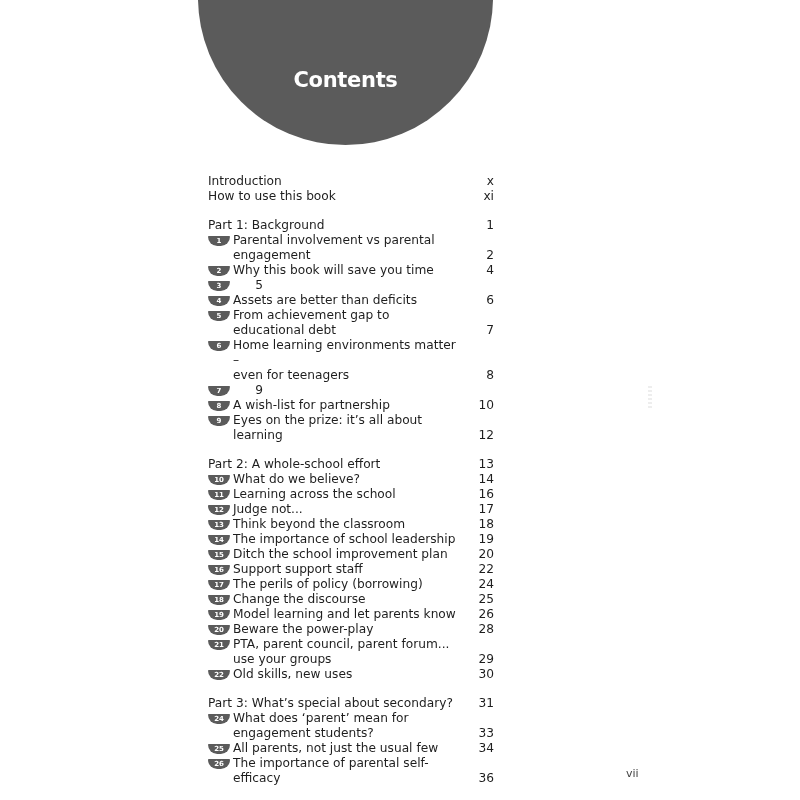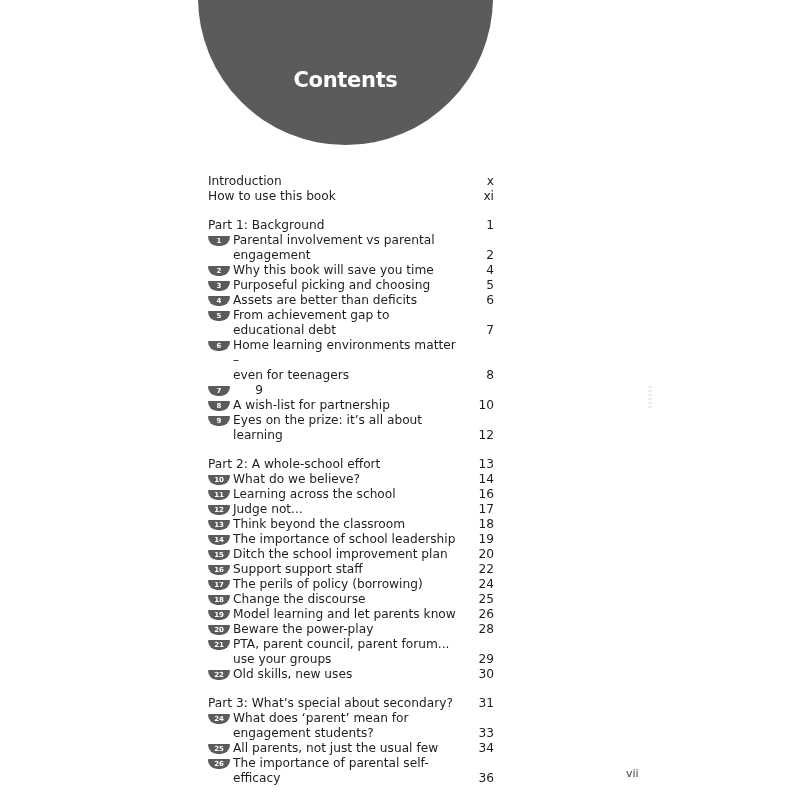--- a/index.html
+++ b/index.html
@@ -69,23 +69,20 @@
       </div>
       <div class="row chapter">
         <span class="badge">2</span>
         <span class="label">
           <span class="cont">Why this book will save you time</span>
         </span>
         <span class="page" style="align-self:flex-end">4</span>
       </div>
       <div class="row chapter">
         <span class="badge">3</span>
-        <span class="label">
-          <span class="cont">Purposeful picking and choosing</span>
-        </span>
         <span class="page" style="align-self:flex-end">5</span>
       </div>
       <div class="row chapter">
         <span class="badge">4</span>
         <span class="label">
           <span class="cont">Assets are better than deficits</span>
         </span>
         <span class="page" style="align-self:flex-end">6</span>
       </div>
       <div class="row chapter">

